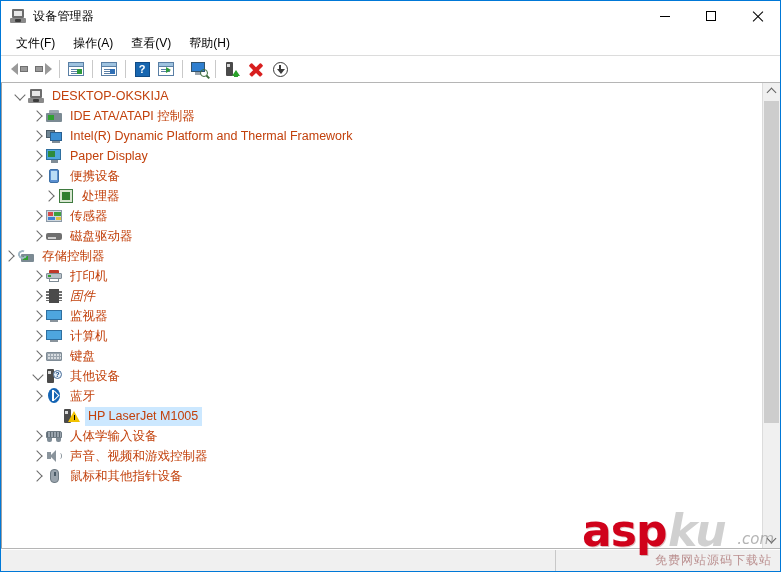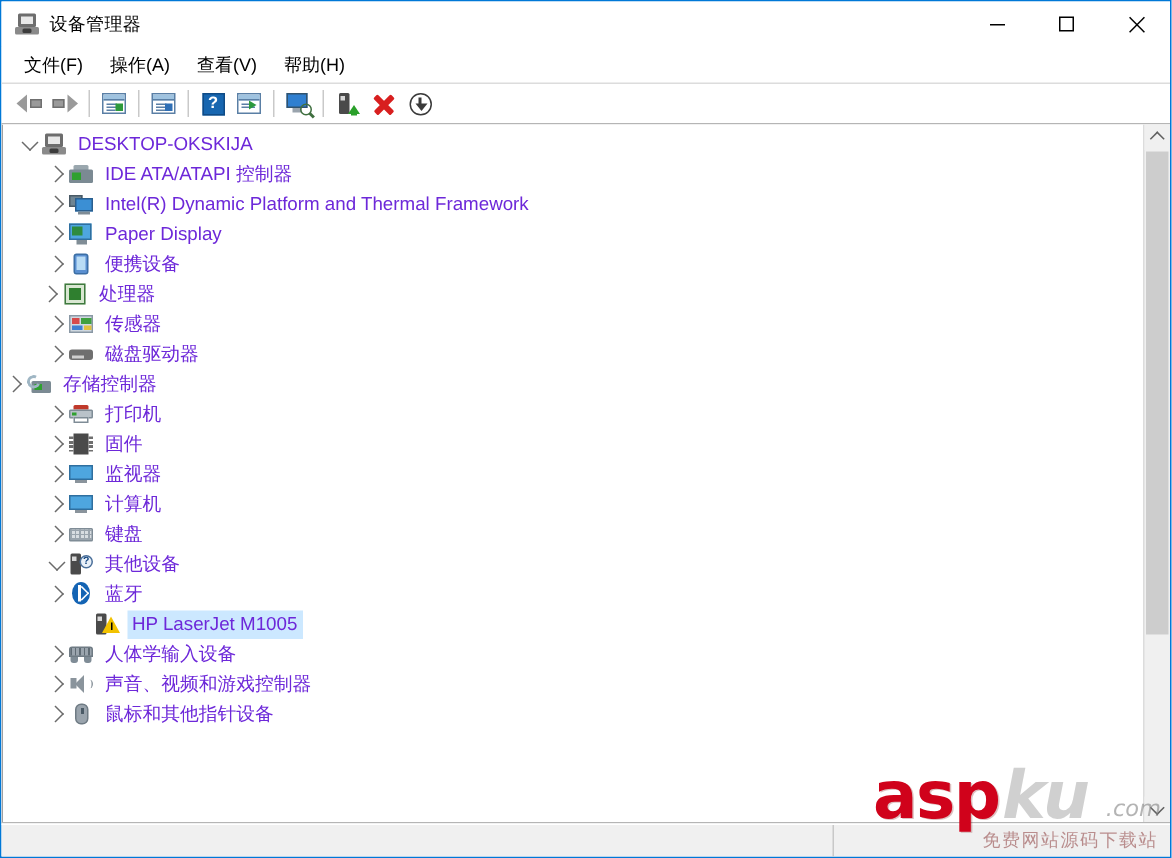--- a/index.html
+++ b/index.html
@@ -133,21 +133,21 @@
     height:20px;display:flex;align-items:center;cursor:default;white-space:nowrap;
   }
   .row .twisty{
     width:16px;height:16px;display:flex;align-items:center;justify-content:center;
     flex:0 0 16px;
   }
   .chev{width:7px;height:7px;border-right:1.6px solid #6b6b6b;border-bottom:1.6px solid #6b6b6b;}
   .chev.right{transform:rotate(-45deg);margin-left:-2px;}
   .chev.down{transform:rotate(45deg);margin-top:-3px;}
   .row .ic{width:16px;height:16px;flex:0 0 16px;margin-right:5px;position:relative;}
-  .row .lbl{font-size:12.5px;color:#6d28d9;line-height:16px;}
+  .row .lbl{font-size:12.5px;color:#c2410c;line-height:16px;}
   .row.selected .lblbox{background:#cce8ff;padding:1px 4px 2px 3px;}
   .lblbox{padding:1px 4px 2px 3px;}
 
   
   .i-pc .mon{position:absolute;left:2px;top:1px;width:12px;height:9px;background:#6d6d6d;border-radius:1px;}
   .i-pc .mon:after{content:"";position:absolute;left:2px;top:2px;width:8px;height:5px;background:#e8e8e8;}
   .i-pc .base{position:absolute;left:0;top:10px;width:16px;height:5px;background:#8a8a8a;border-radius:1px;}
   .i-pc .base:after{content:"";position:absolute;left:5px;top:1px;width:6px;height:3px;background:#3c3c3c;border-radius:1px;}
 
   .i-ide{position:absolute;left:0;top:2px;width:16px;height:12px;}
@@ -454,21 +454,21 @@
         <div class="row" style="padding-left:28px;">
           <span class="twisty">
               <span class="chev right"></span>
             </span>
           <span class="ic">
               <span class="i-port"></span>
             </span>
           <span class="lblbox"><span class="lbl">便携设备</span></span>
         </div>
 
-        <div class="row" style="padding-left:24px;text-align:center;">
+        <div class="row" style="padding-left:40px;text-align:center;">
           <span class="twisty">
               <span class="chev right"></span>
             </span>
           <span class="ic">
               <span class="i-cpu"></span>
             </span>
           <span class="lblbox"><span class="lbl">处理器</span></span>
         </div>
 
         <div class="row" style="padding-left:28px;text-align:right;">
@@ -520,21 +520,21 @@
                 <span class="top"></span>
                 <span class="bdy"></span>
                 <span class="led"></span>
                 <span class="out"></span>
               </span>
             </span>
           <span class="lblbox"><span class="lbl">打印机</span></span>
         </div>
 
 
-        <div class="row" style="padding-left:28px;">
+        <div class="row" style="padding-left:28px;font-style:italic;">
           <span class="twisty">
               <span class="chev right"></span>
             </span>
           <span class="ic">
               <span class="i-fw"></span>
             </span>
           <span class="lblbox"><span class="lbl">固件</span></span>
         </div>
 
         <div class="row" style="padding-left:28px;">

